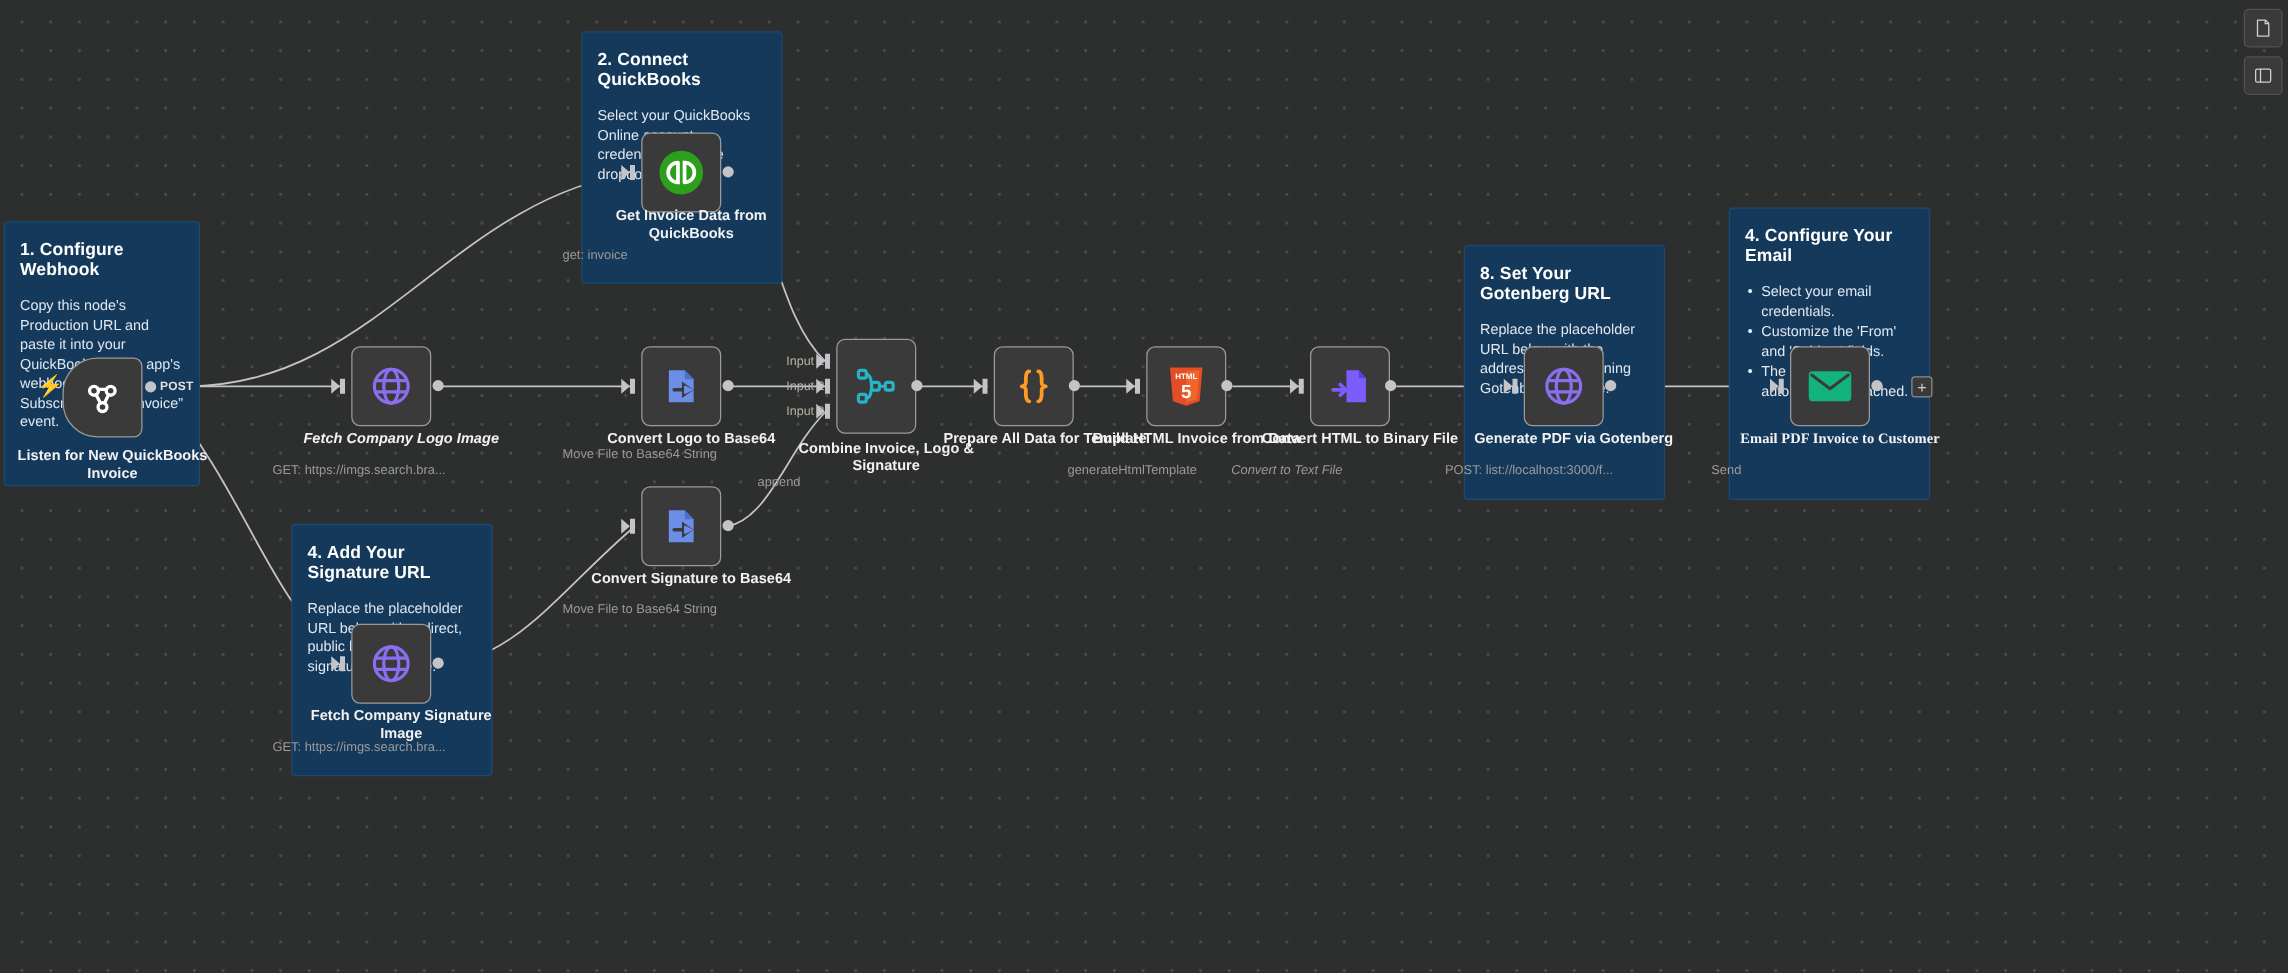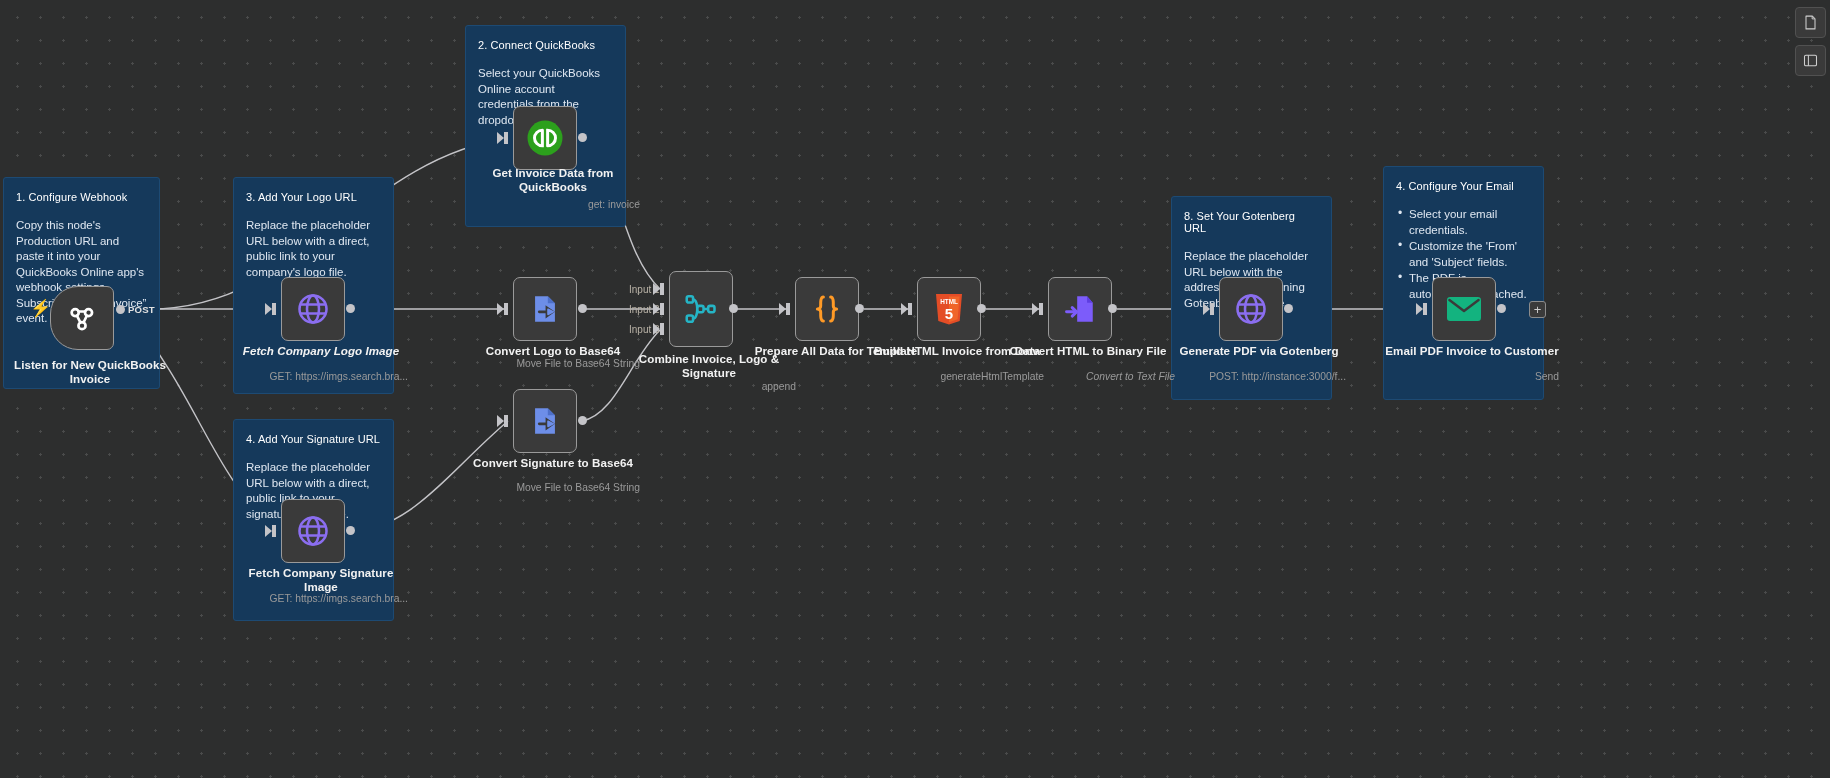--- a/index.html
+++ b/index.html
@@ -21,22 +21,22 @@
   
   .sticky {
     position: absolute;
     background: #15395b;
     border: 1px solid #1d4a73;
     border-radius: 3px;
     padding: 13px 12px 12px 12px;
     color: #e6edf5;
   }
   .sticky h3 {
-    font-size: 11px;
-    font-weight: normal;
+    font-size: 14px;
+    font-weight: bold;
     letter-spacing: .1px;
     margin-bottom: 15px;
     color: #ffffff;
   }
   .sticky p {
     font-size: 11.5px;
     line-height: 15.5px;
     color: #dfe7f1;
   }
   .sticky ul { list-style: none; }
@@ -78,21 +78,21 @@
     text-align: center;
     color: #f2f2f2;
     font-size: 11.6px;
     font-weight: bold;
     line-height: 13.5px;
     width: 176px;
     letter-spacing: .05px;
   }
   .node-sub {
     position: absolute;
-    text-align: right;
+    text-align: left;
     color: #9a9a9a;
     font-size: 10.3px;
     line-height: 12px;
     width: 190px;
   }
   
   .dot {
     position: absolute;
     width: 9px; height: 9px;
     border-radius: 50%;
@@ -199,24 +199,20 @@
   <div class="sticky" style="left:3px; top:177px; width:157px; height:212px;">
     <h3>1. Configure Webhook</h3>
     <p>Copy this node's Production URL and paste it into your QuickBooks Online app's webhook settings. Subscribe to the “Invoice” event.</p>
   </div>
 
   <div class="sticky" style="left:465px; top:25px; width:161px; height:202px;">
     <h3>2. Connect QuickBooks</h3>
     <p>Select your QuickBooks Online account credentials from the dropdown list.</p>
   </div>
 
-  <div class="sticky" style="left:233px; top:177px; width:161px; height:217px;">
-    <h3>3. Add Your Logo URL</h3>
-    <p>Replace the placeholder URL below with a direct, public link to your company's logo file.</p>
-  </div>
 
   <div class="sticky" style="left:233px; top:419px; width:161px; height:202px;">
     <h3>4. Add Your Signature URL</h3>
     <p>Replace the placeholder URL below with a direct, public link to your signature image file.</p>
   </div>
 
   <div class="sticky" style="left:1171px; top:196px; width:161px; height:204px;">
     <h3>8. Set Your Gotenberg URL</h3>
     <p>Replace the placeholder URL below with the address of your running Gotenberg instance.</p>
   </div>
@@ -389,31 +385,31 @@
     <svg width="36" height="36" viewBox="0 0 24 24">
       <g fill="none" stroke="#8b6ef0" stroke-width="1.7">
         <circle cx="12" cy="12" r="9"></circle>
         <ellipse cx="12" cy="12" rx="4" ry="9"></ellipse>
         <path d="M 3.3 9 H 20.7 M 3.3 15 H 20.7"></path>
       </g>
     </svg>
   </div>
   <div class="dot" style="left:1284px; top:304px;"></div>
   <div class="node-label" style="left:1171px; top:344px;">Generate PDF via Gotenberg</div>
-  <div class="node-sub" style="left:1156px; top:371px;">POST: http://instance:3000/f...</div>
+  <div class="node-sub" style="left:1156px; top:371px;">POST: list://localhost:3000/f...</div>
 
   <div class="inarrow" style="left:1423px; top:303px;"></div>
   <div class="node" style="left:1432px; top:277px;">
     <svg width="36" height="30" viewBox="0 0 36 30">
       <rect x="1" y="3" width="34" height="24" rx="3.2" fill="#13b37f"></rect>
       <path d="M 3.4 6 L 18 17 L 32.6 6" fill="none" stroke="#3a3a3a" stroke-width="2.4" stroke-linecap="round" stroke-linejoin="round"></path>
     </svg>
   </div>
   <div class="dot" style="left:1497px; top:304px;"></div>
-  <div class="node-label" style="left:1384px; top:344px;">Email PDF Invoice to Customer</div>
+  <div class="node-label" style="left:1384px; top:344px;font-family:Liberation Serif, serif;">Email PDF Invoice to Customer</div>
   <div class="node-sub" style="left:1369px; top:371px;">Send</div>
 
   <div class="plus-btn" style="left:1529px; top:301px;">+</div>
 
   <div class="toolbar">
     <div class="tb-btn">
       <svg width="15" height="15" viewBox="0 0 20 20">
         <path d="M 4 1.5 H 12.5 L 16 5 V 18.5 H 4 Z" fill="none" stroke="#cfcfcf" stroke-width="1.4" stroke-linejoin="round"></path>
         <path d="M 12.2 1.7 V 5.2 H 15.8" fill="none" stroke="#cfcfcf" stroke-width="1.3"></path>
       </svg>

